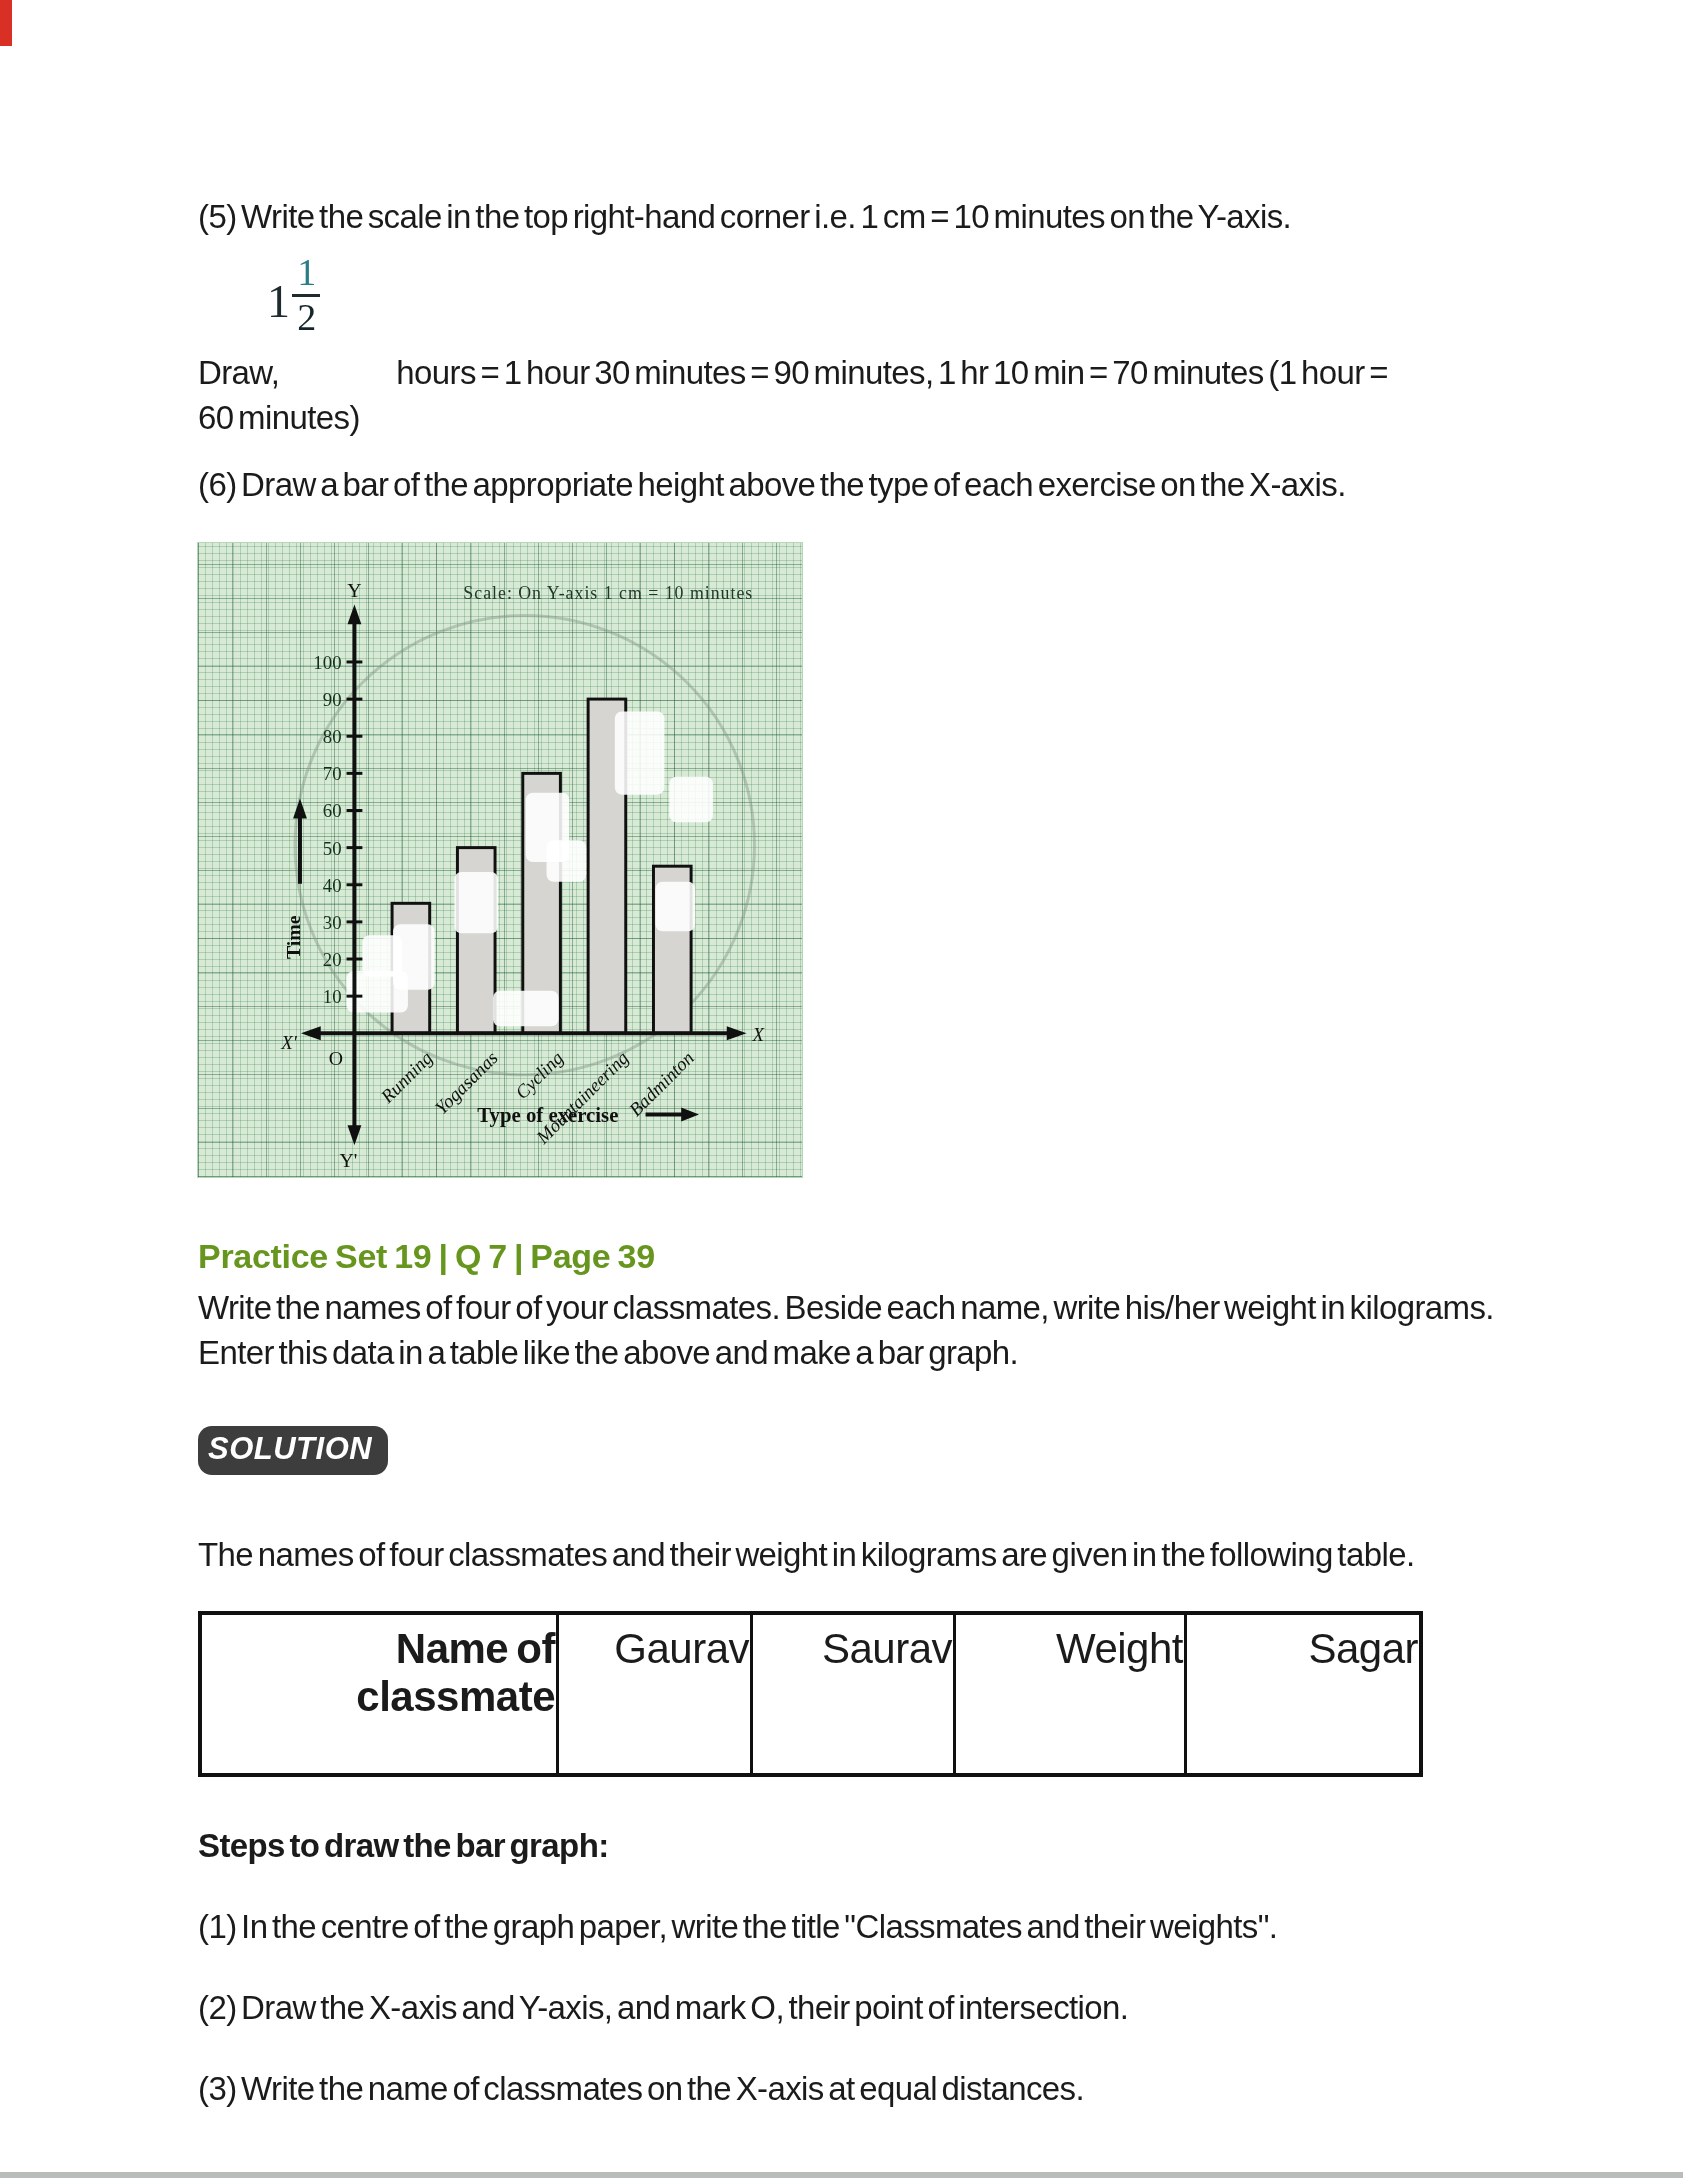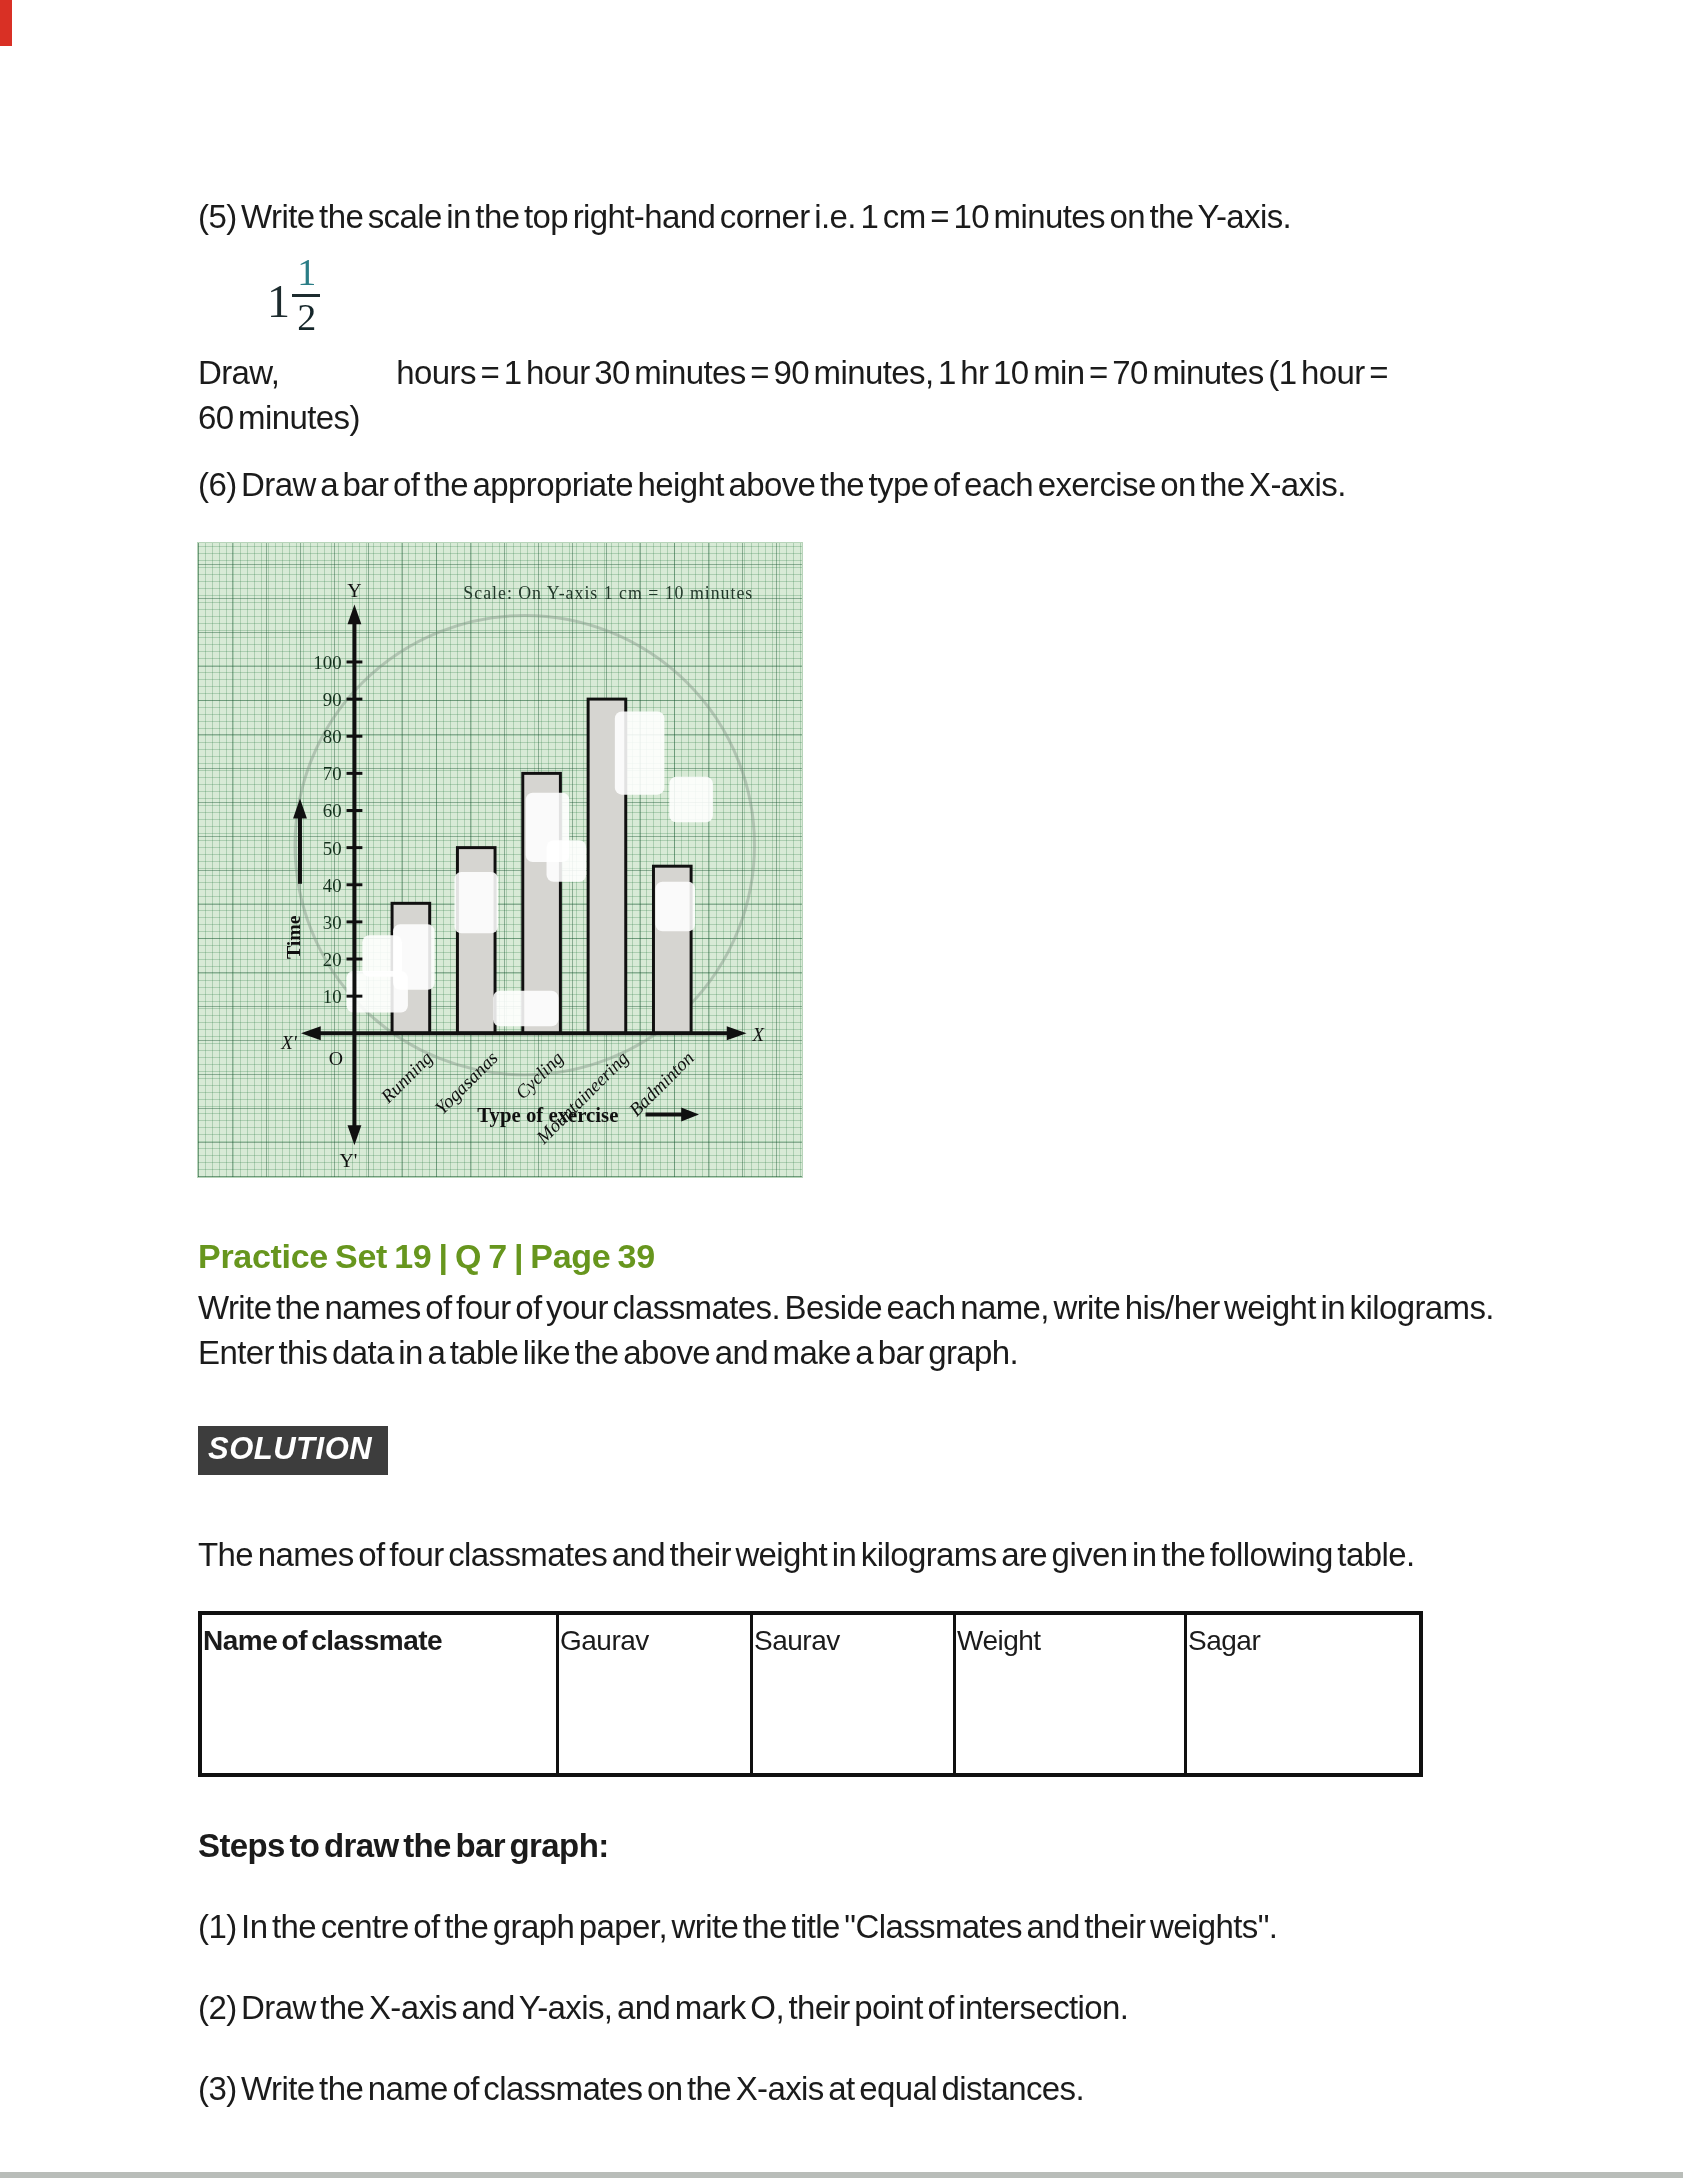--- a/index.html
+++ b/index.html
@@ -42,25 +42,26 @@
   .g-cat     { font:italic 19px "Liberation Serif", serif; fill:#101010; text-anchor:end; }
   .g-ylabel  { font:bold 20px "Liberation Serif", serif; fill:#101010; text-anchor:middle; }
   .g-xlabel  { font:bold 21px "Liberation Serif", serif; fill:#101010; }
 
   .ps-heading { margin-top:57px; font-size:34px; font-weight:bold; letter-spacing:-0.3px; word-spacing:-2px; }
   .question { margin-top:6px; }
   .solution-badge {
     display:inline-block; margin-top:51px; background:#3d3d3d; color:#ffffff;
     font-style:italic; font-weight:bold; font-size:31px; letter-spacing:0.5px;
     padding:5px 16px 8px 10px;
+    border-radius:14px;
   }
   .intro { margin-top:57px; }
 
   table.data-table { border-collapse:collapse; margin-top:34px; border:4px solid #101010; }
-  table.data-table td { border:3px solid #101010; text-align:left; font-size:28px;
+  table.data-table td { border:3px solid #101010; text-align:right; font-size:42px;
     letter-spacing:-0.5px; word-spacing:-3px; }
   table.data-table tr.hdr td { height:147px; vertical-align:top; padding-top:10px; }
   table.data-table tr.wrow td { height:71px; vertical-align:middle; }
   table.data-table td:first-child { font-weight:bold; }
   .c0{width:352px}.c1{width:189px}.c2{width:198px}.c3{width:226px}.c4{width:230px}
 
   .steps-heading { margin-top:46px; font-weight:bold; }
   .step { margin-top:36px; }
 </style>
 </head>

